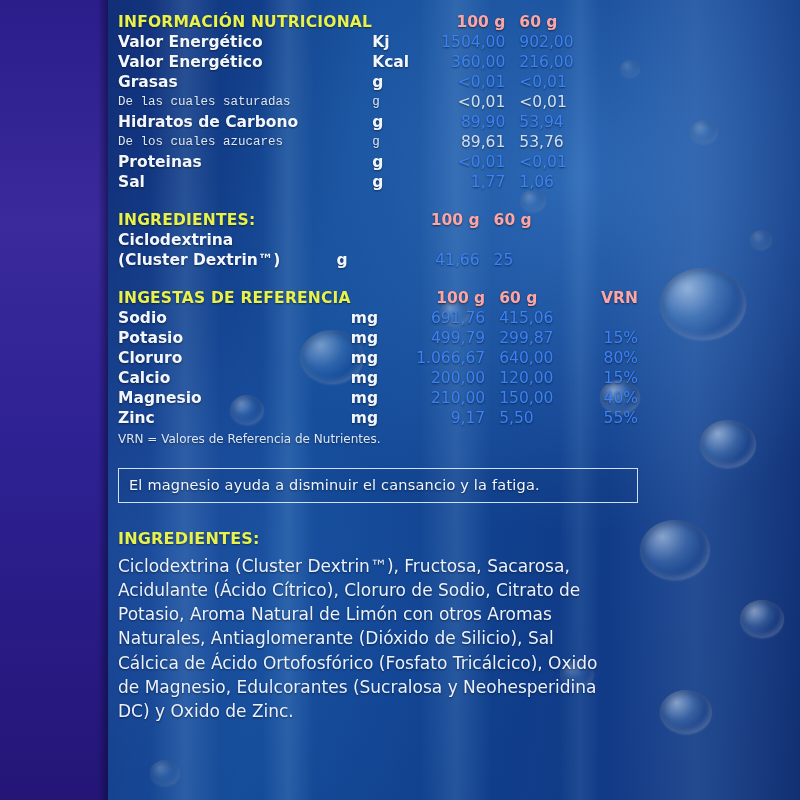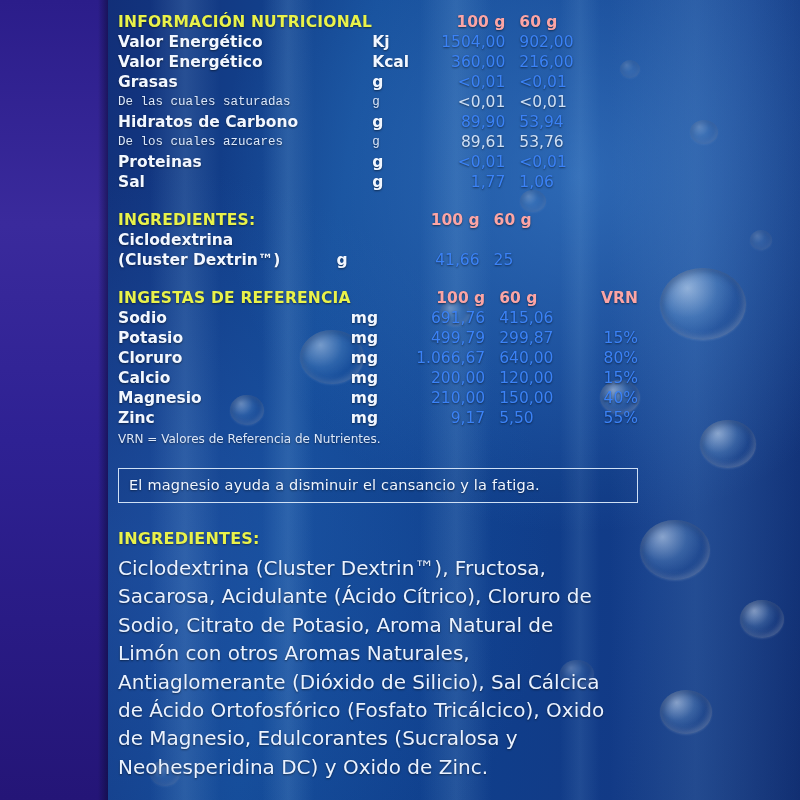--- a/index.html
+++ b/index.html
@@ -131,21 +131,21 @@
     text-shadow: 0 1px 2px rgba(0,0,0,.45);
     background: rgba(10,40,100,0.10);
   }
 
   .ing-title {
     margin-top: 26px;
     font-size: 16px;
   }
   .ing-body {
     margin-top: 6px;
-    font-size: 20px;
+    font-size: 17px;
     line-height: 1.42;
     color: #eaf2ff;
     text-shadow: 0 1px 2px rgba(0,0,0,.5);
     width: 500px;
   }
 </style>
 </head>
 <body>
 
 <div id="page">

